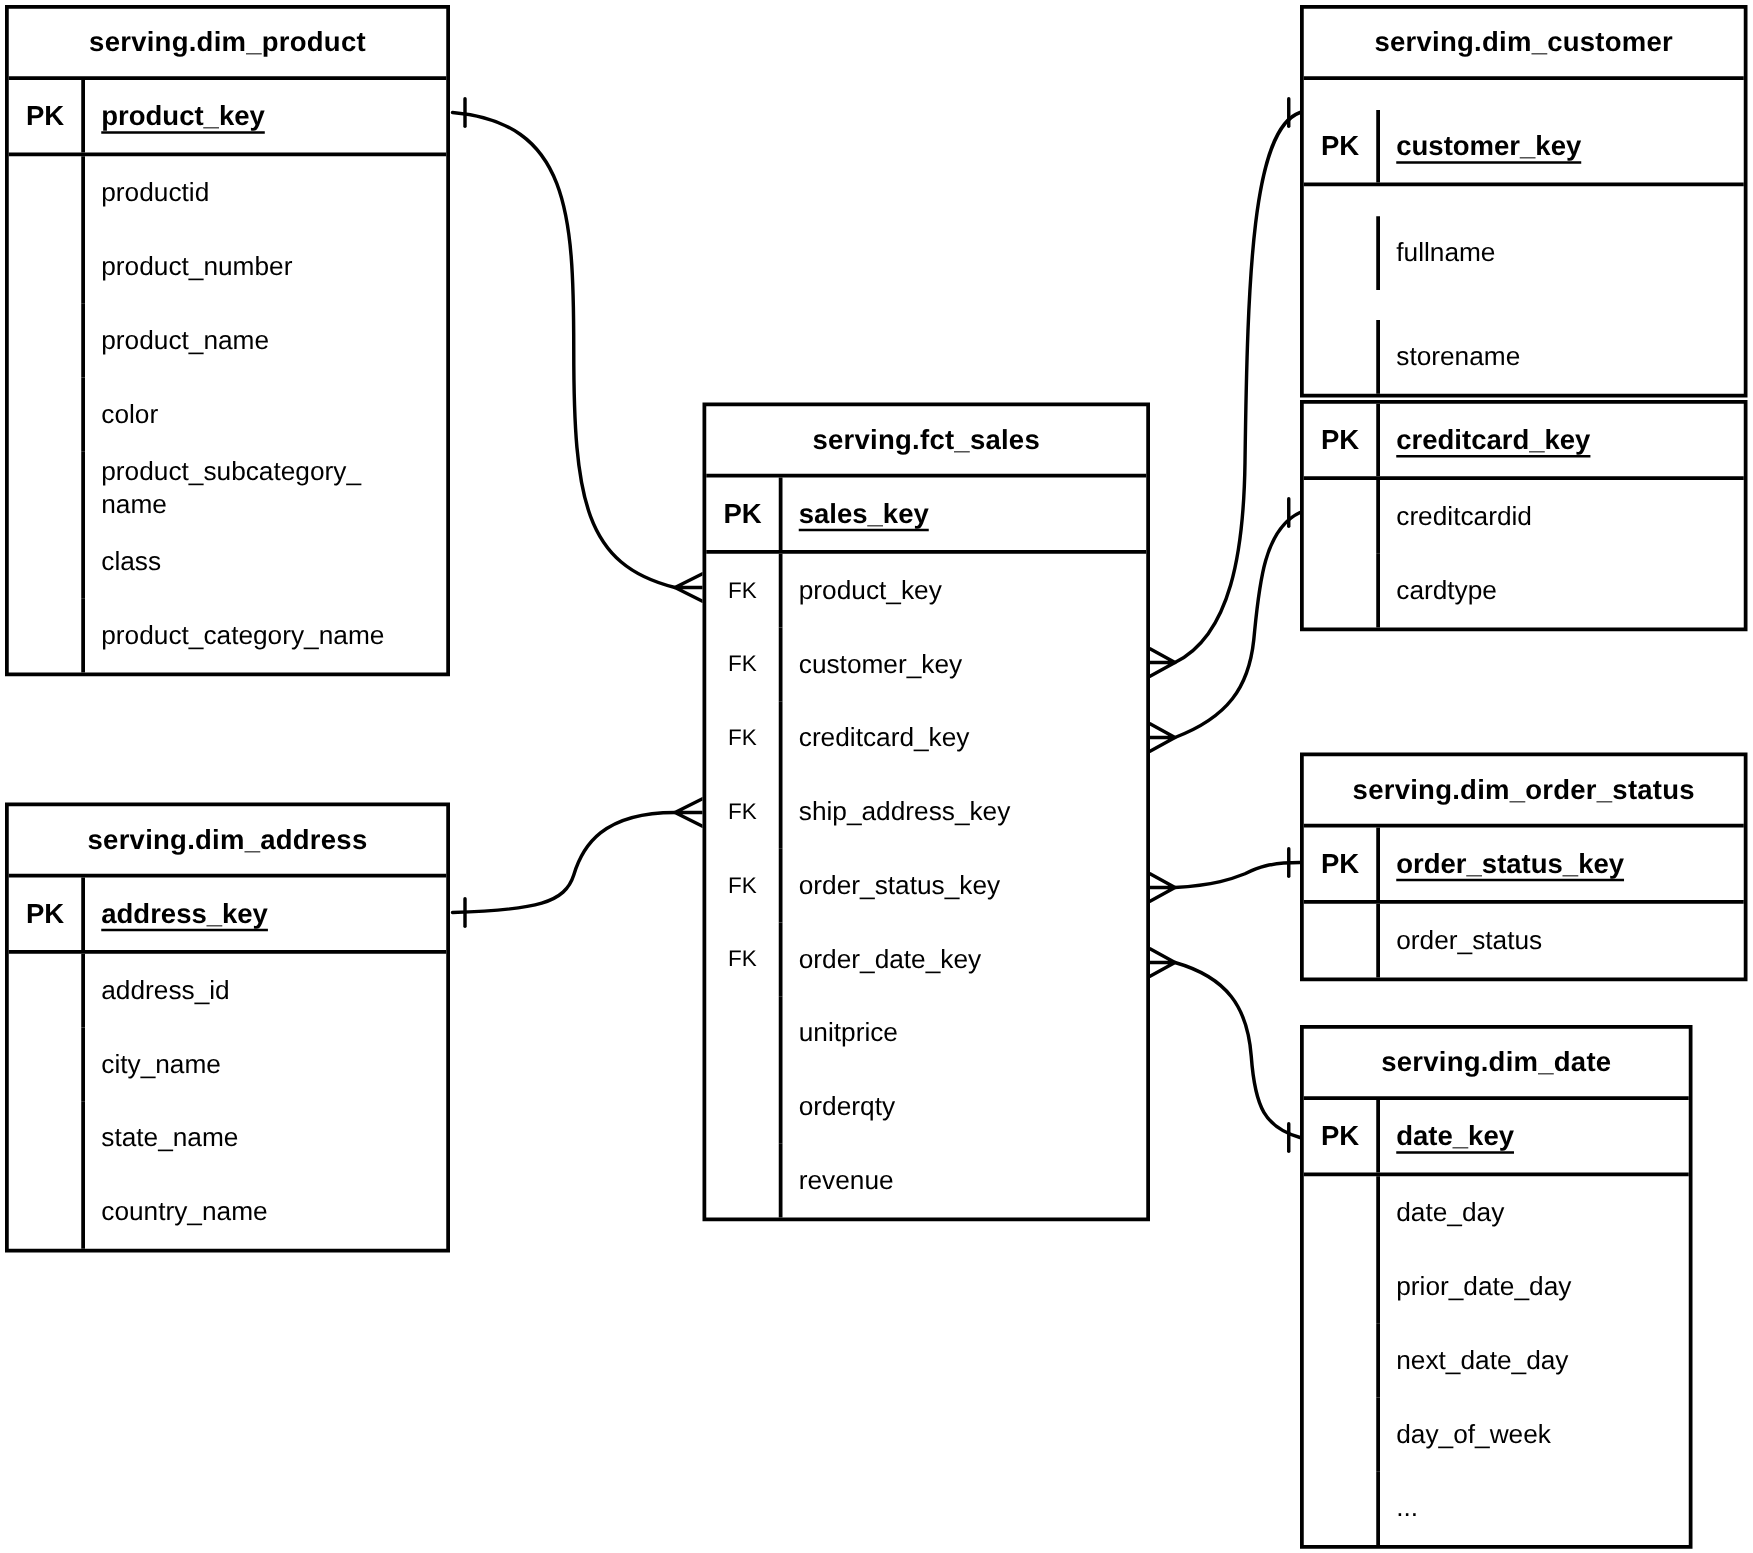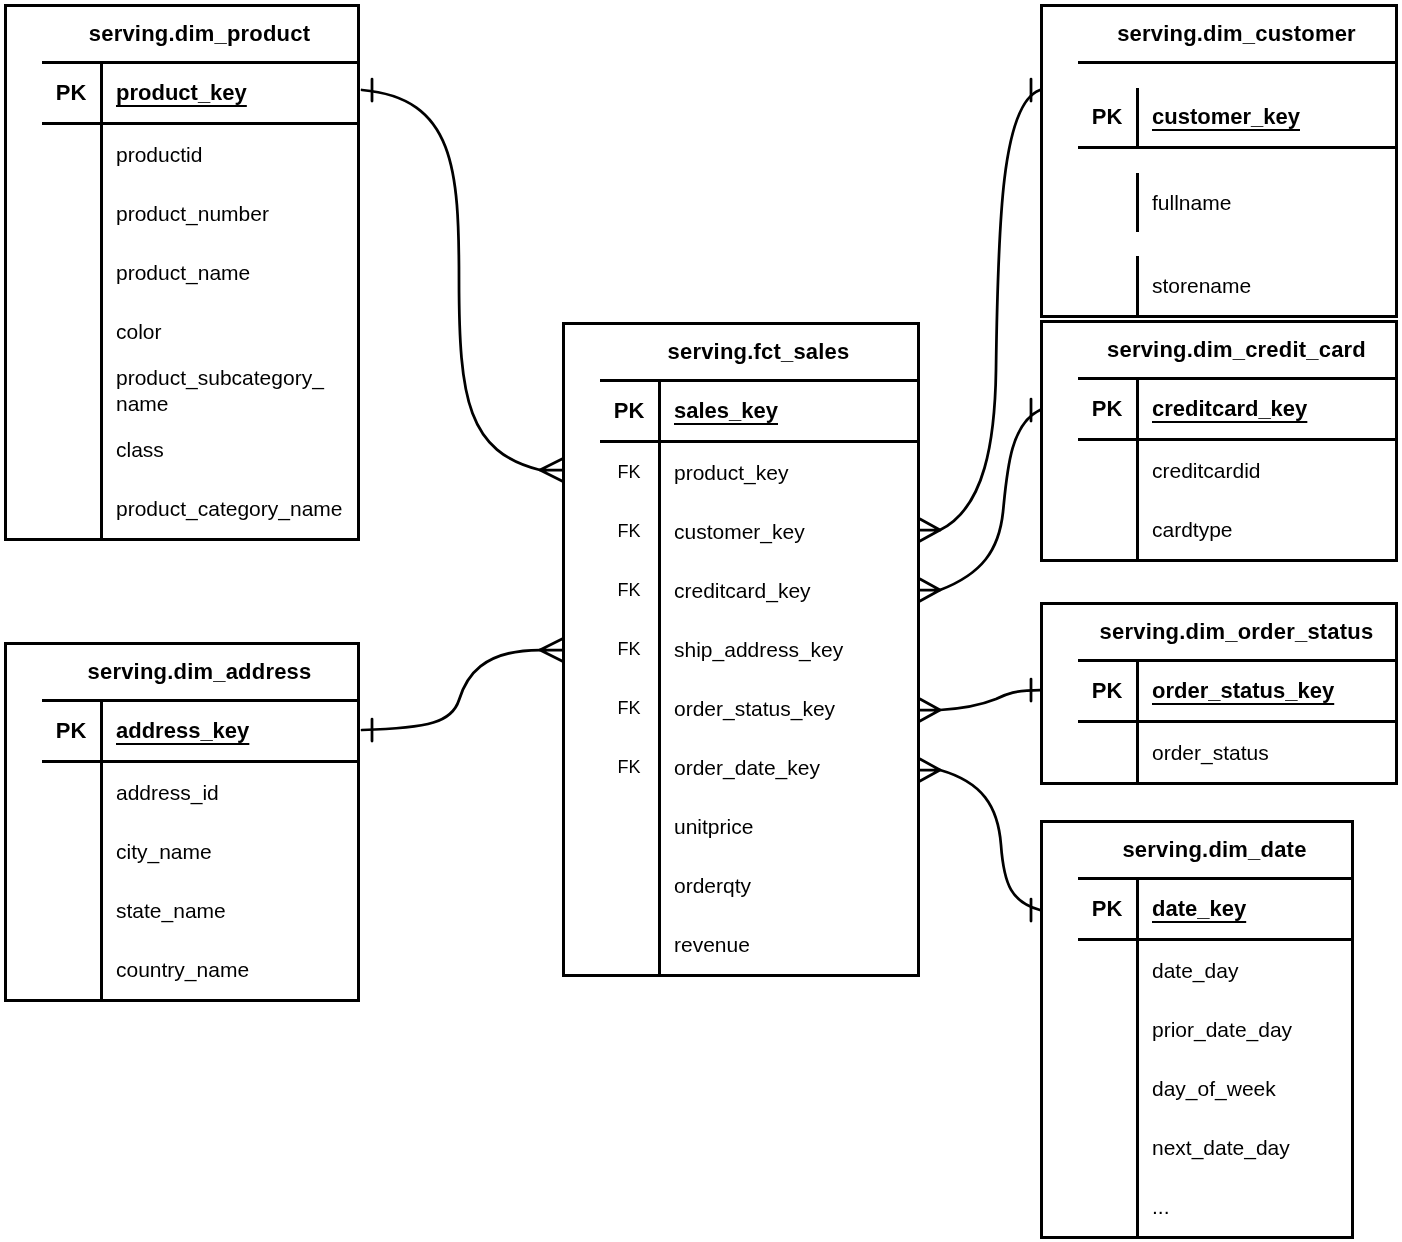--- a/index.html
+++ b/index.html
@@ -22,21 +22,20 @@
     top: 0;
     pointer-events: none;
   }
   .table {
     position: absolute;
     box-sizing: border-box;
     background: #ffffff;
     border: 3px solid #000000;
     display: flex;
     flex-direction: column;
-    padding-left: 35px;
   }
   .t-title {
     height: 54px;
     border-bottom: 3px solid #000000;
     display: flex;
     align-items: center;
     justify-content: center;
     font-weight: bold;
     font-size: 22px;
     letter-spacing: 0.2px;
@@ -238,21 +237,20 @@
       <div class="cell key"></div>
       <div class="cell field">fullname</div>
     </div>
     <div class="row">
       <div class="cell key"></div>
       <div class="cell field">storename</div>
     </div>
   </div>
 
   <div class="table" style="left:1040px; top:320px; width:358px;">
-    <div class="t-title">serving.dim_credit_card</div>
     <div class="t-pk">
       <div class="cell key">PK</div>
       <div class="cell field">creditcard_key</div>
     </div>
     <div class="row">
       <div class="cell key"></div>
       <div class="cell field">creditcardid</div>
     </div>
     <div class="row">
       <div class="cell key"></div>
@@ -281,25 +279,25 @@
     <div class="row">
       <div class="cell key"></div>
       <div class="cell field">date_day</div>
     </div>
     <div class="row">
       <div class="cell key"></div>
       <div class="cell field">prior_date_day</div>
     </div>
     <div class="row">
       <div class="cell key"></div>
+      <div class="cell field">next_date_day</div>
+    </div>
+    <div class="row">
+      <div class="cell key"></div>
       <div class="cell field">day_of_week</div>
     </div>
     <div class="row">
       <div class="cell key"></div>
-      <div class="cell field">next_date_day</div>
-    </div>
-    <div class="row">
-      <div class="cell key"></div>
       <div class="cell field">...</div>
     </div>
   </div>
 
 </div>
 
 </body></html>

